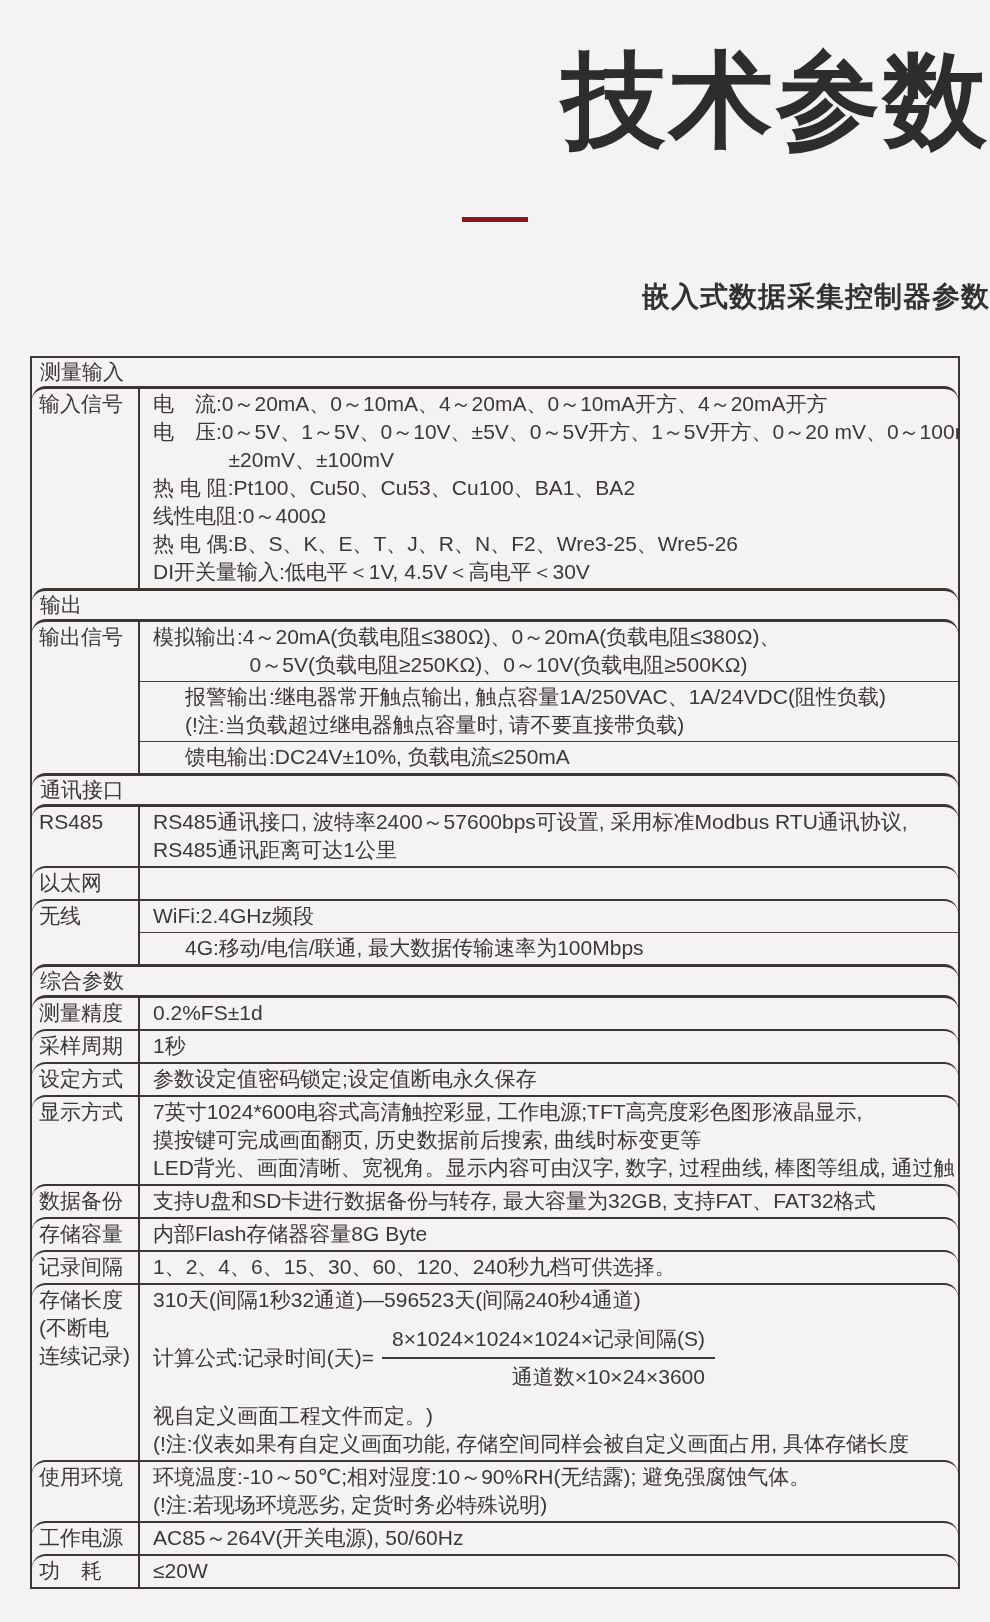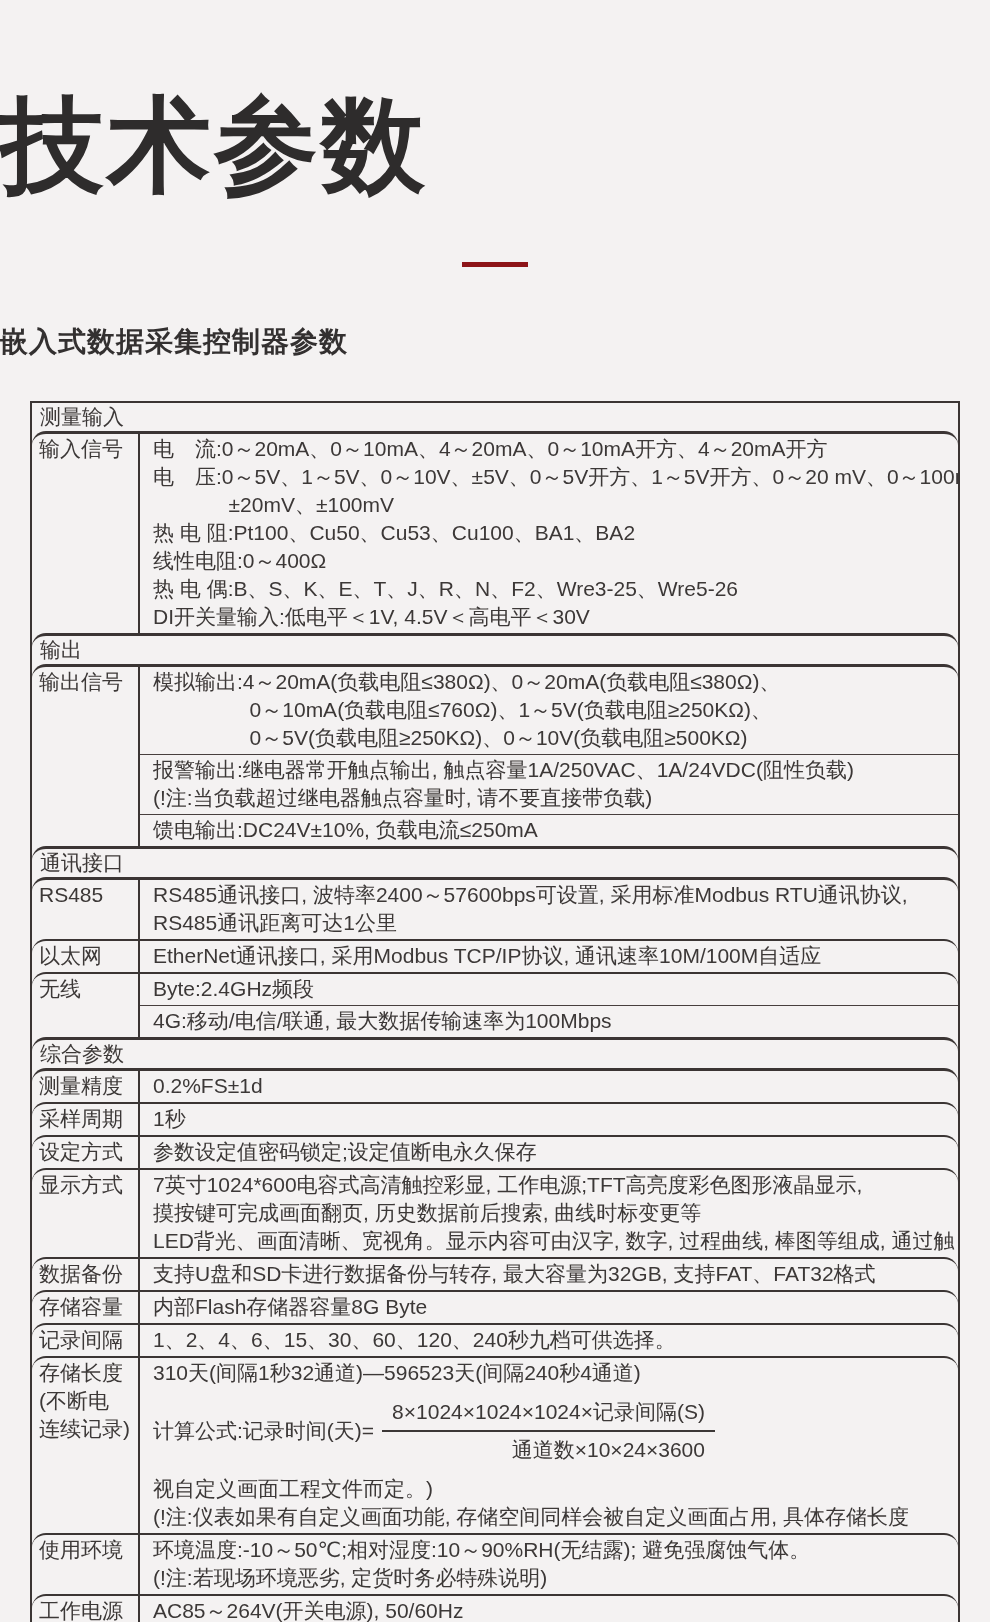--- a/index.html
+++ b/index.html
@@ -11,21 +11,21 @@
     width: 990px;
     min-height: 1622px;
     color: #3c3837;
     font-family: "Liberation Sans", "DejaVu Sans", sans-serif;
   }
   .page {
     width: 990px;
     box-sizing: border-box;
     padding-top: 34px;
   }
-  .header { text-align: left; margin-top: 45px; }
+  .header { text-align: right; }
   .title {
     margin: 0;
     font-size: 104px;
     font-weight: 900;
     letter-spacing: 3px;
     line-height: 1.28;
     color: #2e2c2c;
   }
   .title-divider {
     width: 66px;
@@ -73,21 +73,21 @@
     white-space: nowrap;
   }
   .content-cell {
     flex: 1 1 auto;
     min-width: 0;
     overflow: hidden;
     display: flex;
     flex-direction: column;
   }
   .sub-cell { padding: 1px 0 2px; }
-  .sub-cell + .sub-cell { border-top: 1px solid #473f3e; }
+  .sub-cell + .sub-cell { border-top: 1px solid #473f3e; padding-left: 32px; }
   .line {
     line-height: 28px;
     padding: 0 6px 0 13px;
     white-space: nowrap;
   }
   .line.formula {
     display: flex;
     align-items: center;
     margin: 10px 0;
     line-height: 30px;
@@ -136,21 +136,20 @@
         </div>
       </div>
       <div class="row section"><span class="section-label">输出</span></div>
       <div class="row data">
         <div class="label-cell">
           <div class="label-line">输出信号</div>
         </div>
         <div class="content-cell">
           <div class="sub-cell">
             <div class="line">模拟输出:4～20mA(负载电阻≤380Ω)、0～20mA(负载电阻≤380Ω)、</div>
-            <div class="line" style="padding-left: calc(4.6em + 13px);">0～10mA(负载电阻≤760Ω)、1～5V(负载电阻≥250KΩ)、</div>
             <div class="line" style="padding-left: calc(4.6em + 13px);">0～5V(负载电阻≥250KΩ)、0～10V(负载电阻≥500KΩ)</div>
           </div>
           <div class="sub-cell">
             <div class="line">报警输出:继电器常开触点输出, 触点容量1A/250VAC、1A/24VDC(阻性负载)</div>
             <div class="line">(!注:当负载超过继电器触点容量时, 请不要直接带负载)</div>
           </div>
           <div class="sub-cell">
             <div class="line">馈电输出:DC24V±10%, 负载电流≤250mA</div>
           </div>
         </div>
@@ -164,33 +163,28 @@
           <div class="sub-cell">
             <div class="line">RS485通讯接口, 波特率2400～57600bps可设置, 采用标准Modbus RTU通讯协议,</div>
             <div class="line">RS485通讯距离可达1公里</div>
           </div>
         </div>
       </div>
       <div class="row data">
         <div class="label-cell">
           <div class="label-line">以太网</div>
         </div>
-        <div class="content-cell">
-          <div class="sub-cell">
-            <div class="line">EtherNet通讯接口, 采用Modbus TCP/IP协议, 通讯速率10M/100M自适应</div>
-          </div>
-        </div>
       </div>
       <div class="row data">
         <div class="label-cell">
           <div class="label-line">无线</div>
         </div>
         <div class="content-cell">
           <div class="sub-cell">
-            <div class="line">Byte:2.4GHz频段</div>
+            <div class="line">WiFi:2.4GHz频段</div>
           </div>
           <div class="sub-cell">
             <div class="line">4G:移动/电信/联通, 最大数据传输速率为100Mbps</div>
           </div>
         </div>
       </div>
       <div class="row section"><span class="section-label">综合参数</span></div>
       <div class="row data">
         <div class="label-cell">
           <div class="label-line">测量精度</div>

